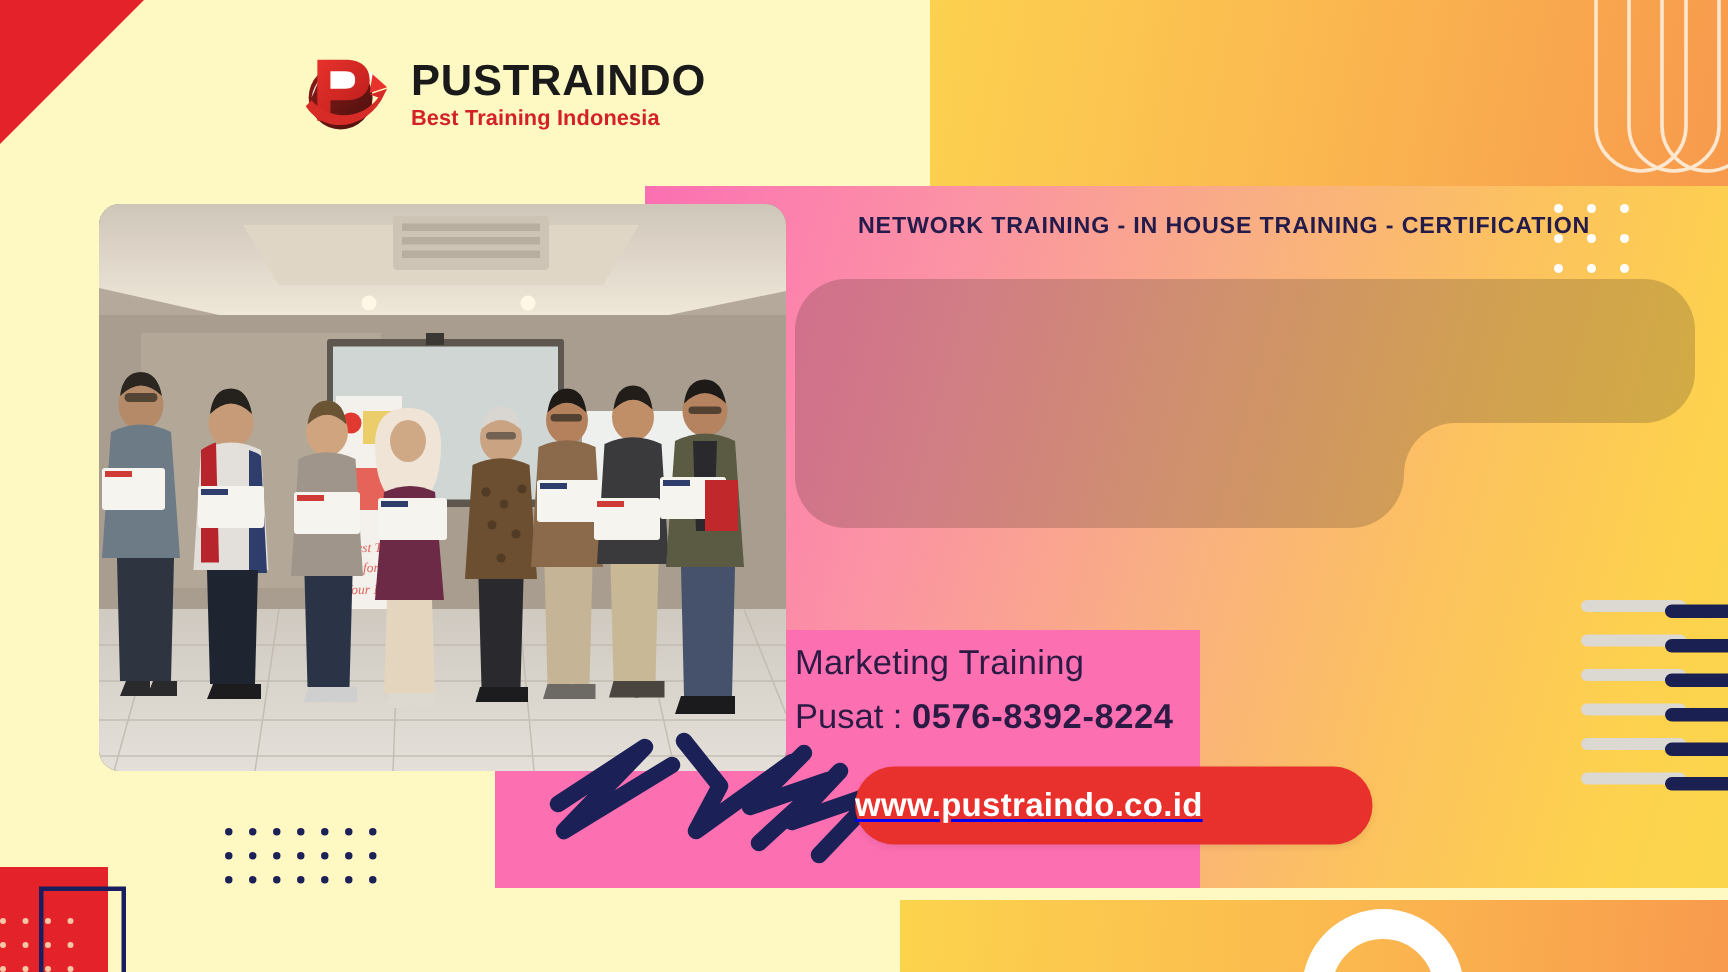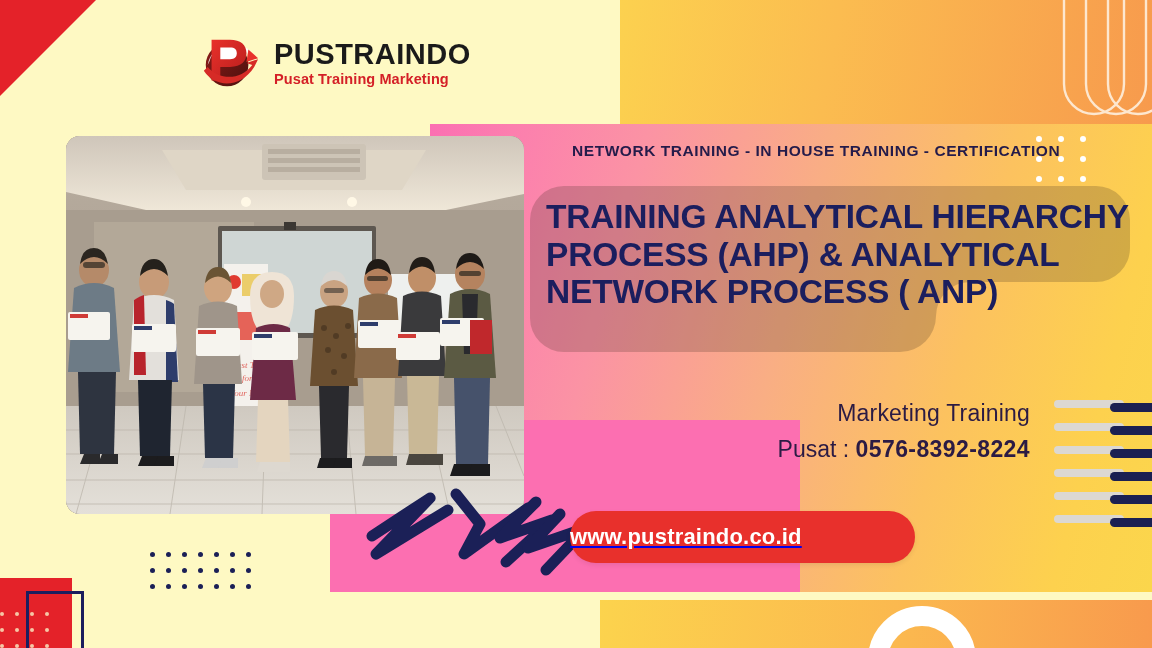--- a/index.html
+++ b/index.html
@@ -80,22 +80,22 @@
     margin:0;
     font-size:33.5px;line-height:1.12;font-weight:bold;
     letter-spacing:-.2px;
     color:#1b1e5e;
     font-family:"Liberation Sans", sans-serif;
     text-transform:uppercase;
   }
 
   
   .contact{
-    position:absolute;left:530px;top:400px;width:500px;
-    text-align:right;
+    position:absolute;left:530px;top:428px;width:500px;
+    text-align:left;
   }
   .contact-role{
     font-size:23px;color:#2b1b44;letter-spacing:.2px;
     font-family:"Liberation Sans", sans-serif;
   }
   .contact-person{
     margin-top:9px;font-size:23px;color:#2b1b44;
   }
   .contact-phone{font-weight:bold;letter-spacing:.4px;}
 
@@ -171,21 +171,21 @@
       </defs>
       <circle cx="30" cy="34" r="22" fill="url(#gbl)"></circle>
       <path d="M12 30 A22 22 0 0 1 52 24 L56 22 A26 26 0 0 0 10 34 Z" fill="#fff" opacity=".85"></path>
       <path d="M14 8 L14 50 L23 50 L23 36 L33 36 C45 36 50 30 50 22 C50 13 44 8 33 8 Z" fill="url(#grd)"></path>
       <path d="M23 16 L33 16 C38 16 40 18 40 22 C40 26 38 28 33 28 L23 28 Z" fill="#ffffff"></path>
       <path d="M6 40 C18 58 44 58 58 36 L62 28 L50 32 L56 34 C44 50 22 50 10 36 Z" fill="#d62b26"></path>
       <path d="M52 18 L62 27 L50 31 Z" fill="#e8312b"></path>
     </svg>
     <div class="logo-text">
       <div class="logo-name">PUSTRAINDO</div>
-      <div class="logo-tag">Pusat Training Marketing</div>
+      <div class="logo-tag">Best Training Indonesia</div>
     </div>
   </div>
 
   <div class="main-panel">
     <div class="dots-head dotgrid" style="left:606px;top:12px;grid-template-columns:repeat(3,22px);grid-template-rows:repeat(3,20px);">
       <i style="width:6px;height:6px;background:#ffffff"></i>
         <i style="width:6px;height:6px;background:#ffffff"></i>
         <i style="width:6px;height:6px;background:#ffffff"></i>
       <i style="width:6px;height:6px;background:#ffffff"></i>
         <i style="width:6px;height:6px;background:#ffffff"></i>
@@ -385,23 +385,20 @@
             <path d="M388 242 h36 l-2 86 h-32 z" fill="#46526b"></path>
             <path d="M388 328 h18 v12 h-22 z" fill="#1b1b1d"></path>
             <path d="M406 328 h18 v12 h-22 z" fill="#1b1b1d"></path>
           </g>
       </g>
     </svg>
   </div>
 
   <div class="eyebrow">NETWORK TRAINING - IN HOUSE TRAINING - CERTIFICATION</div>
 
-  <div class="title-wrap">
-    <h1 class="title">TRAINING ANALYTICAL HIERARCHY PROCESS (AHP) &amp; ANALYTICAL NETWORK PROCESS ( ANP)</h1>
-  </div>
 
   <svg class="scribble" viewBox="0 0 260 118">
     <g fill="none" stroke="#1b2057" stroke-width="11" stroke-linecap="round" stroke-linejoin="round">
       <path d="M12 52 L70 14 L16 70 L88 26"></path>
       <path d="M96 10 L120 40 L104 70 L168 24"></path>
       <path d="M176 18 L140 54 L192 36 L146 78"></path>
       <path d="M200 30 L168 64 L226 44 L186 86"></path>
     </g>
   </svg>
 

